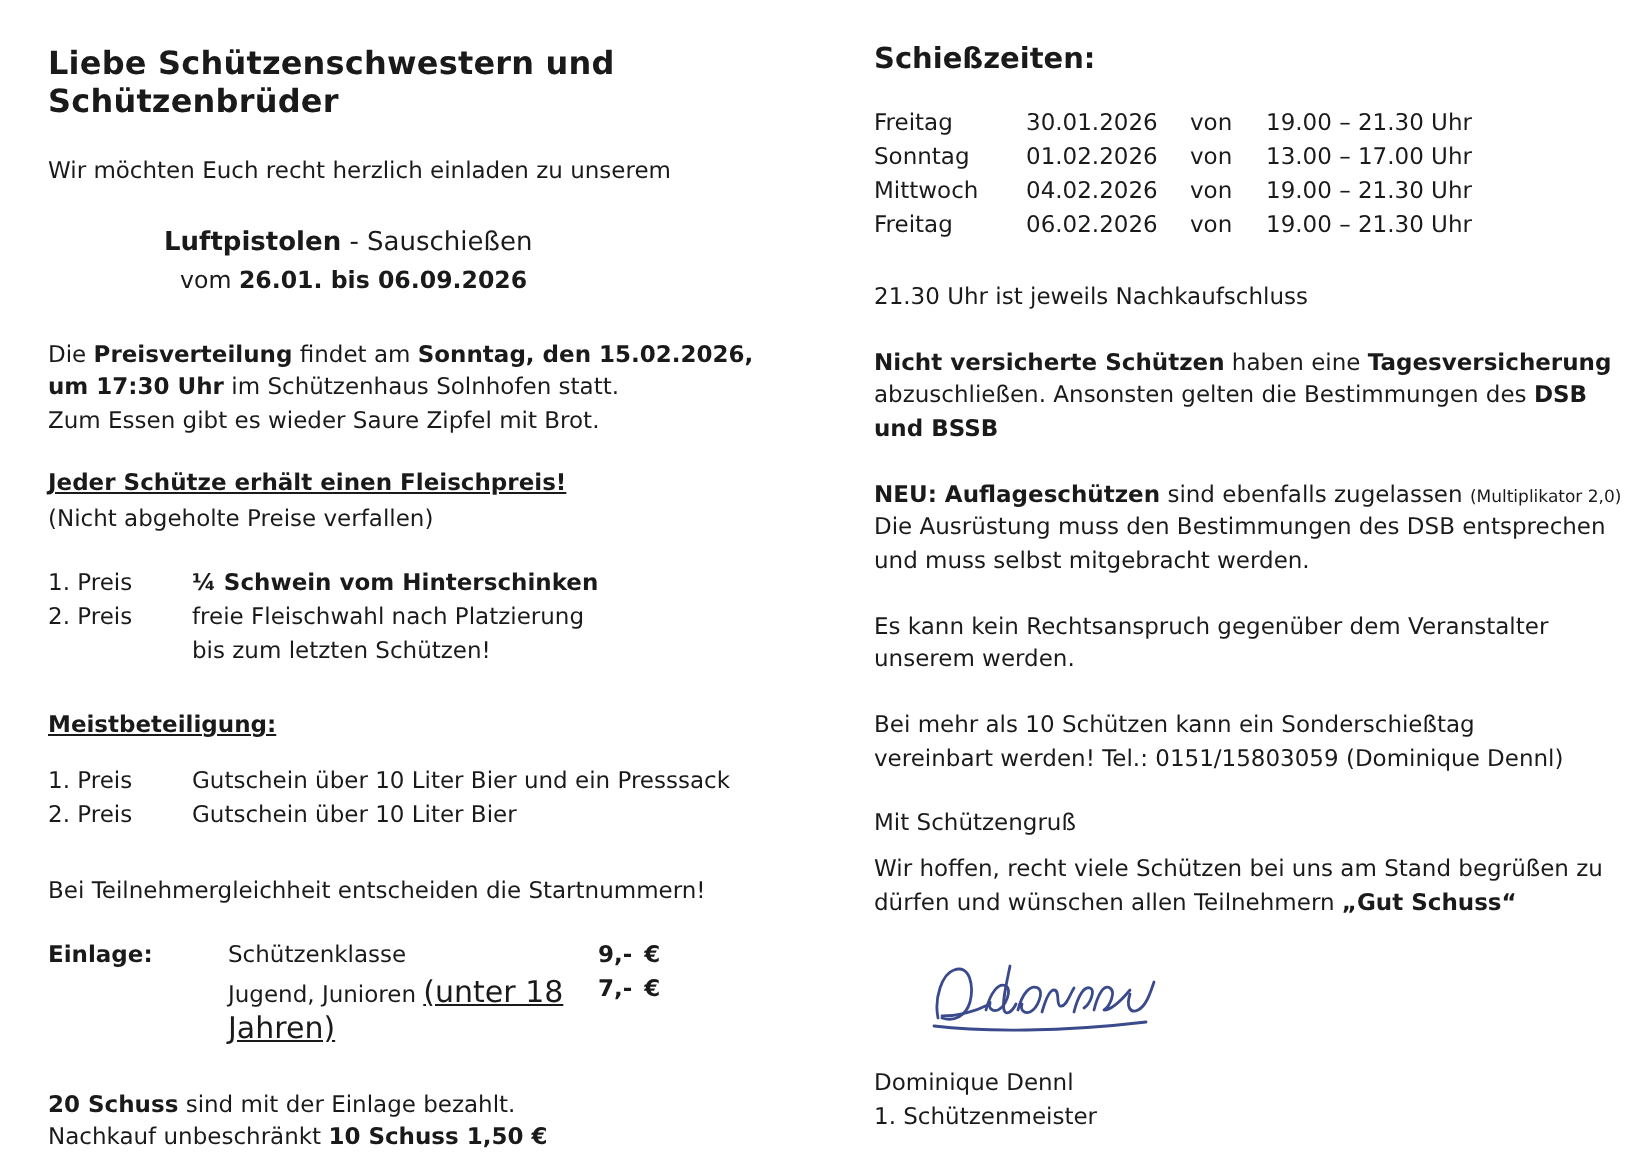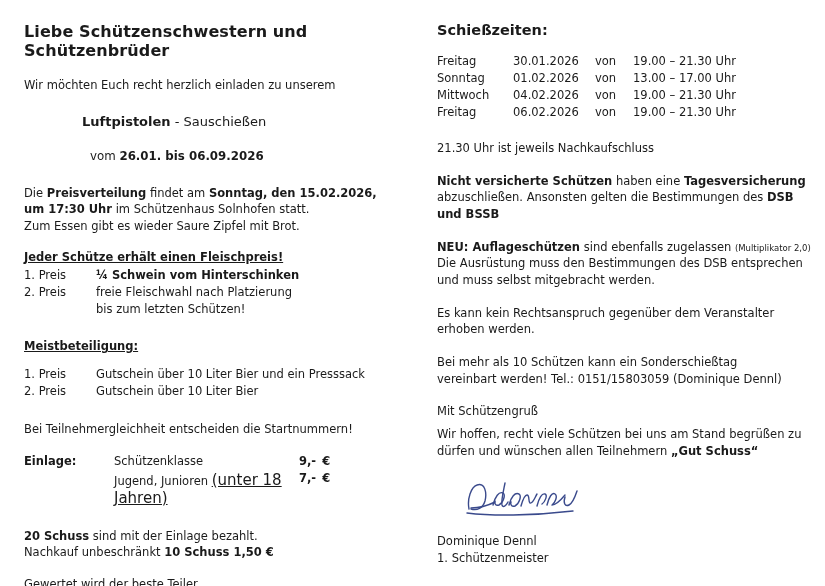--- a/index.html
+++ b/index.html
@@ -39,21 +39,21 @@
     font-weight: bold;
     margin: 0 0 18px 0;
     letter-spacing: 0.1px;
   }
   .lead {
     font-size: 11.5px;
     margin: 0 0 22px 0;
   }
   .product-line {
     font-size: 13px;
-    margin: 0 0 20px 0;
+    margin: 0 0 4px 0;
     padding-left: 58px;
   }
   .product-line .prod {
     font-weight: bold;
   }
   .date-line {
     font-size: 11.8px;
     margin: 0 0 22px 0;
     padding-left: 66px;
   }
@@ -180,20 +180,21 @@
 
     <p class="date-line"><span>vom </span><span class="b">26.01. bis 06.09.2026</span></p>
 
     <p class="para tight">
       <span>Die </span><span class="b">Preisverteilung</span><span> findet am </span><span class="b">Sonntag, den 15.02.2026,</span><br>
       <span class="b">um 17:30 Uhr</span><span> im Schützenhaus Solnhofen statt.</span><br>
       <span>Zum Essen gibt es wieder Saure Zipfel mit Brot.</span>
     </p>
 
     <p class="section-title ul">Jeder Schütze erhält einen Fleischpreis!</p>
+    <p class="sub-note">(Nicht abgeholte Preise verfallen)</p>
 
     <table class="prizes">
       <tbody>
           <tr>
         <td class="rank">1. Preis</td>
         <td class="val b">¼ Schwein vom Hinterschinken</td>
       </tr>
       <tr>
         <td class="rank">2. Preis</td>
         <td class="val">freie Fleischwahl nach Platzierung</td>
@@ -290,21 +291,21 @@
     </p>
 
     <p class="rpara">
       <span class="b">NEU: Auflageschützen</span><span> sind ebenfalls zugelassen </span><span class="tiny">(Multiplikator 2,0)</span><br>
       <span>Die Ausrüstung muss den Bestimmungen des DSB entsprechen</span><br>
       <span>und muss selbst mitgebracht werden.</span>
     </p>
 
     <p class="rpara">
       <span>Es kann kein Rechtsanspruch gegenüber dem Veranstalter</span><br>
-      <span>erhoben werden.</span>
+      <span>unserem werden.</span>
     </p>
 
     <p class="rpara">
       <span>Bei mehr als 10 Schützen kann ein Sonderschießtag</span><br>
       <span>vereinbart werden!  Tel.: </span><span>0151/15803059</span><span>  (Dominique Dennl)</span>
     </p>
 
     <p class="rpara" style="margin-bottom:6px;">Mit Schützengruß</p>
 
     <p class="rpara">

